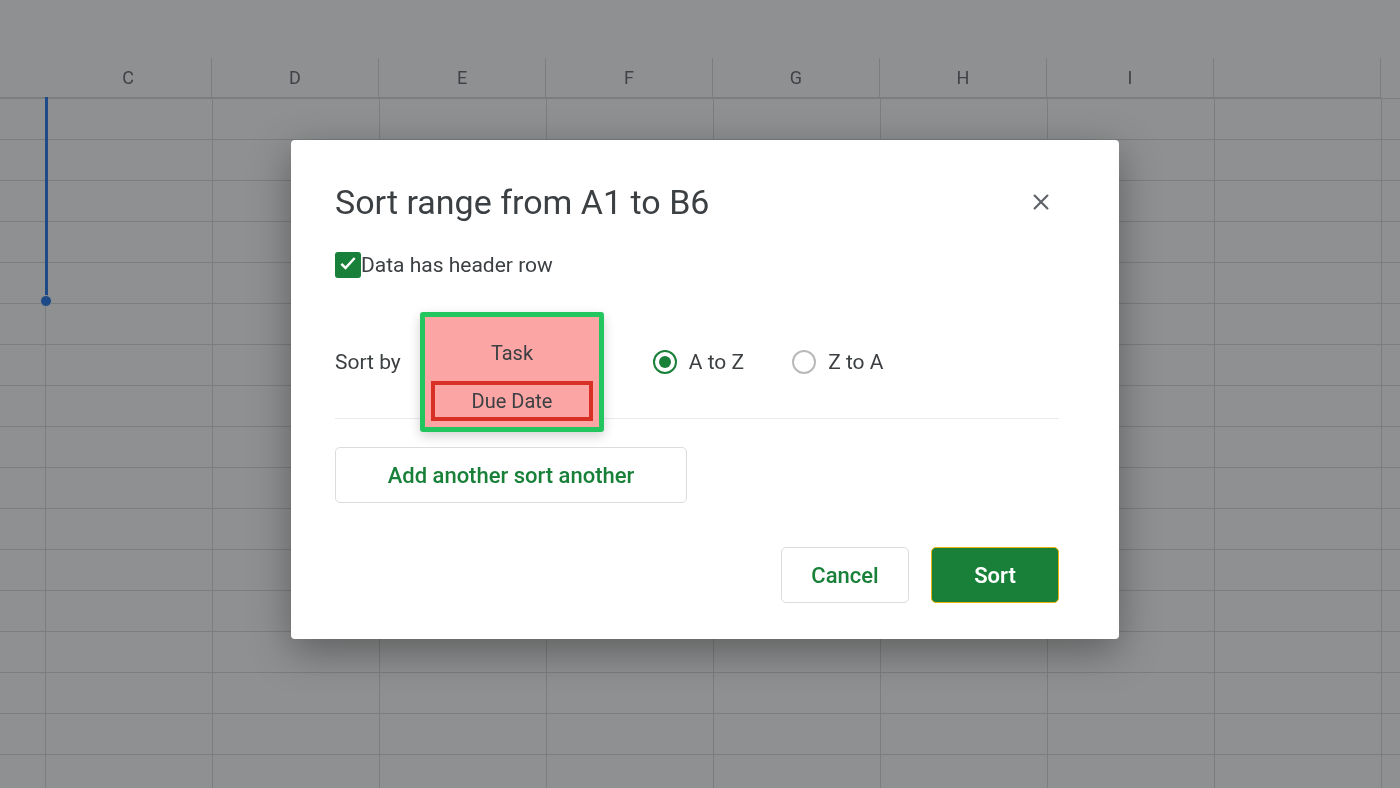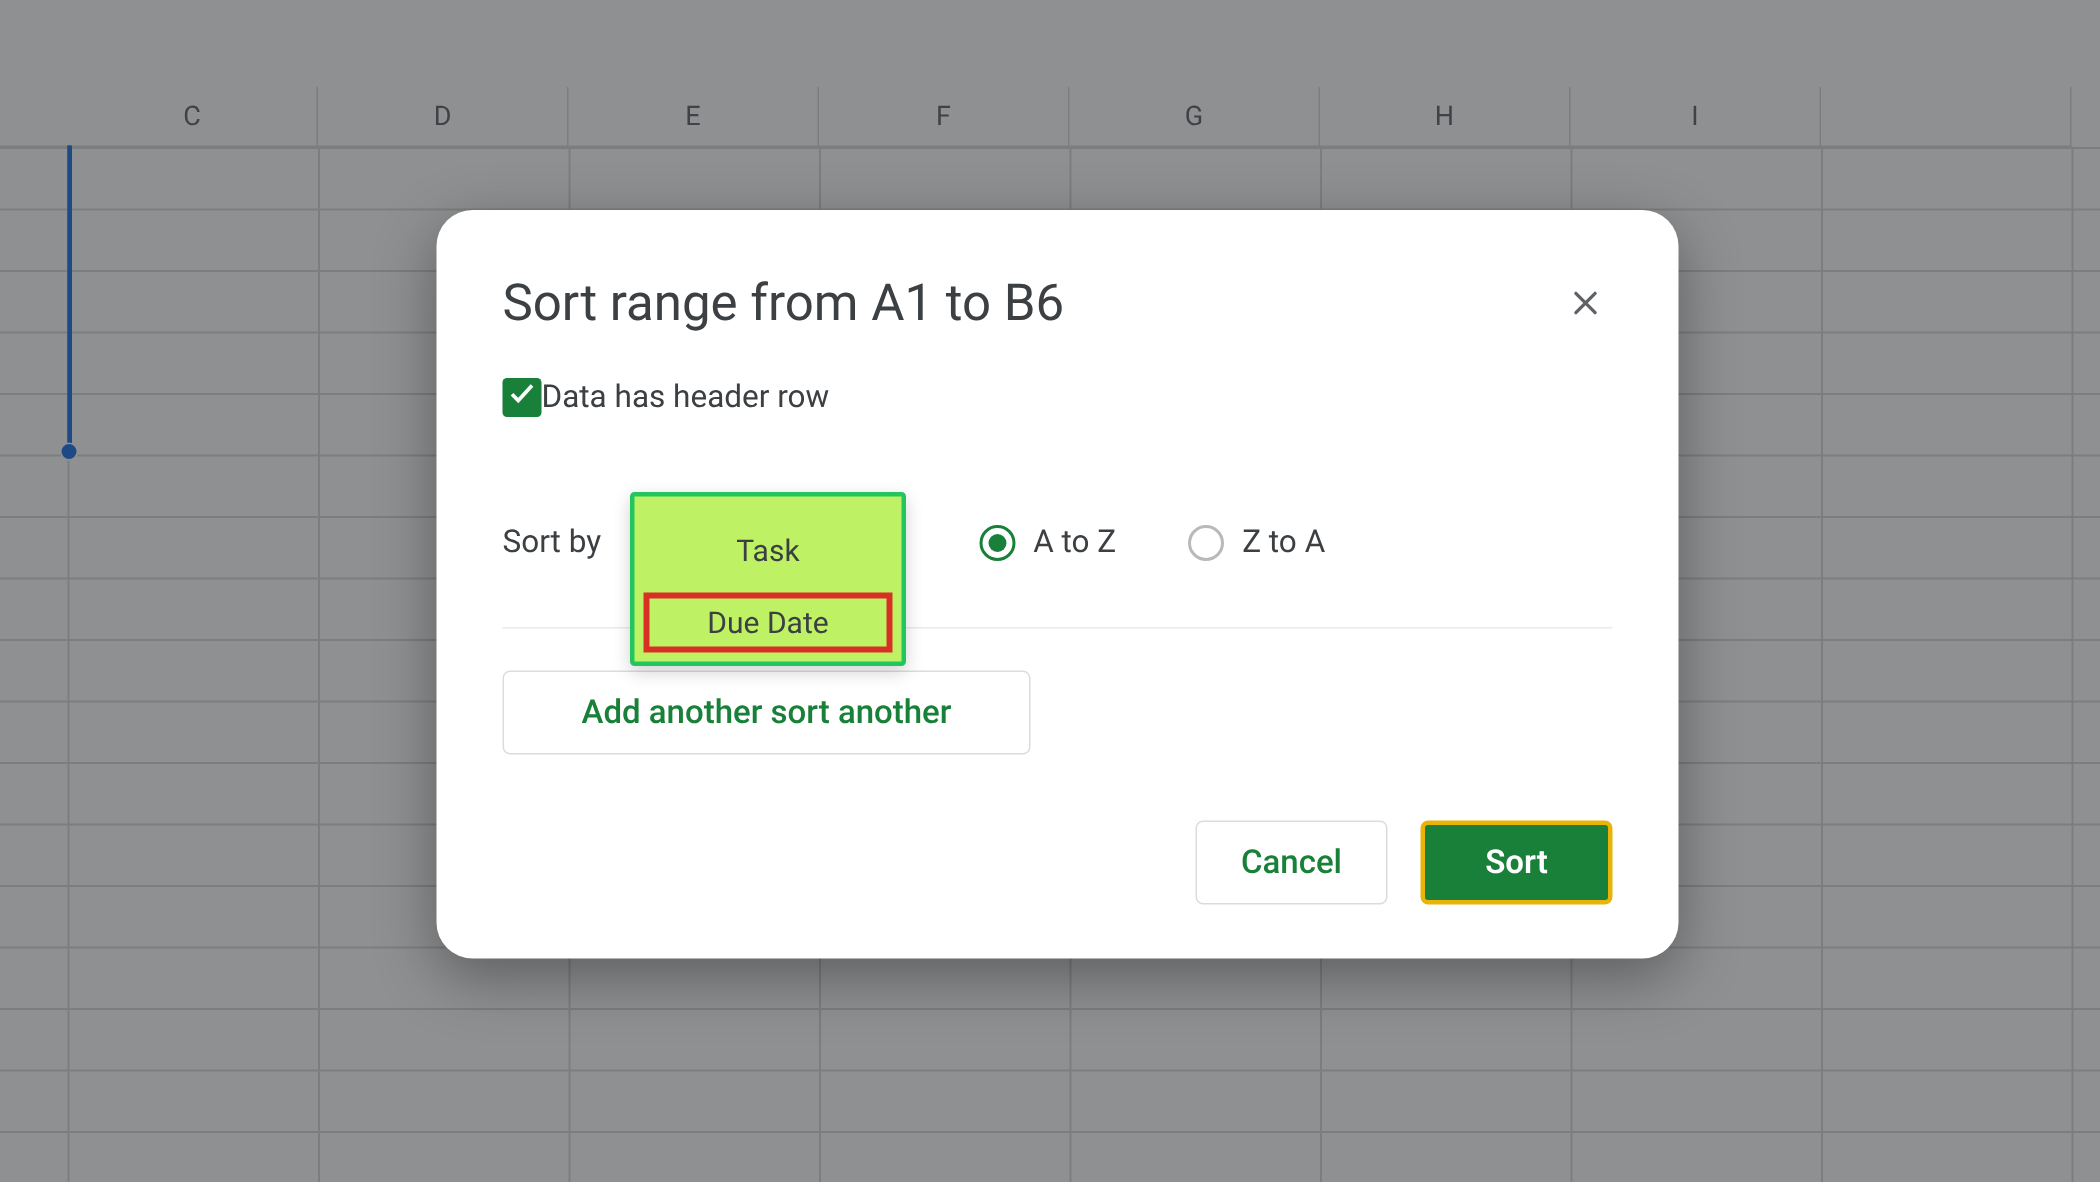--- a/index.html
+++ b/index.html
@@ -53,23 +53,23 @@
     position: absolute; inset: 0;
     background: rgba(32,33,36,0.5);
   }
 
   
   .dialog {
     position: absolute;
     top: 140px; left: 291px;
     width: 828px;
     background: #fff;
-    border-radius: 24px;
+    border-radius: 4px;
     box-shadow: 0 12px 40px rgba(0,0,0,0.35);
-    padding: 42px 44px 36px 44px;
+    padding: 42px 60px 36px 44px;
     color: #3c4043;
   }
   .dialog-header {
     display: flex; justify-content: space-between; align-items: flex-start;
   }
   .dialog-title {
     font-size: 34px; font-weight: 400; color: #3c4043;
     letter-spacing: 0;
   }
   .close-btn {
@@ -141,30 +141,30 @@
     border-radius: 5px;
     font-size: 22px; font-weight: 600;
     display:flex; align-items:center; justify-content:center;
     padding: 0 28px;
     cursor: pointer;
   }
   .btn-secondary {
     background: #fff; border: 1px solid #dadce0; color: #188038; font-weight: 500;
   }
   .btn-primary {
-    background: #188038; border: 3px solid #eab308; color: #fff;
+    background: #188038; border: 1px solid #eab308; color: #fff;
   }
 
   
   .dropdown-menu {
     position: absolute;
-    top: 328px; left: 420px;
+    top: 312px; left: 420px;
     width: 184px;
-    background: #bef264;
-    border: 3px solid #22c55e;
+    background: #fca5a5;
+    border: 5px solid #22c55e;
     border-radius: 3px;
     box-shadow: 0 4px 12px rgba(0,0,0,0.18);
     padding: 10px 0 6px 0;
     z-index: 50;
   }
   .dropdown-item {
     height: 52px;
     display:flex; align-items:center; justify-content:center;
     font-size: 20px; color: #3c4043;
     cursor: pointer;

